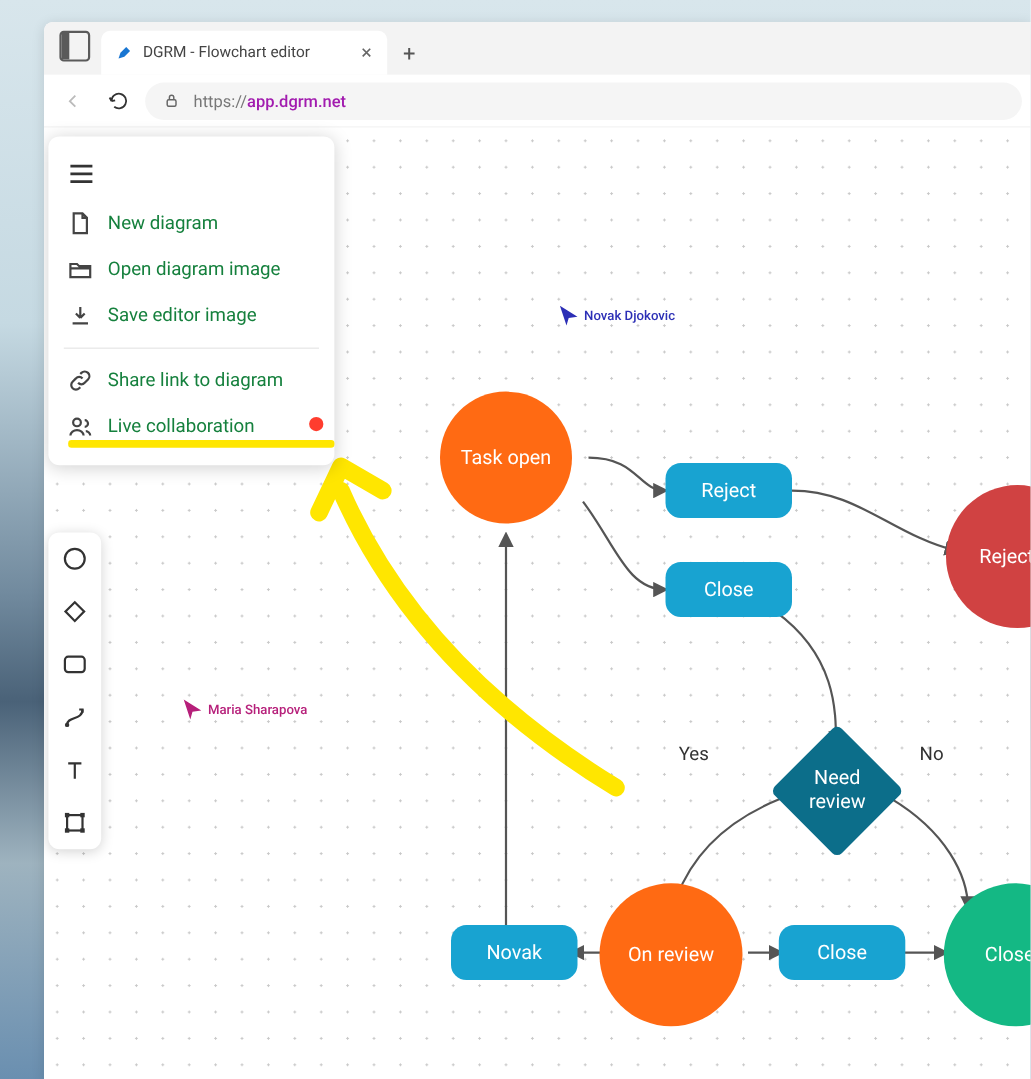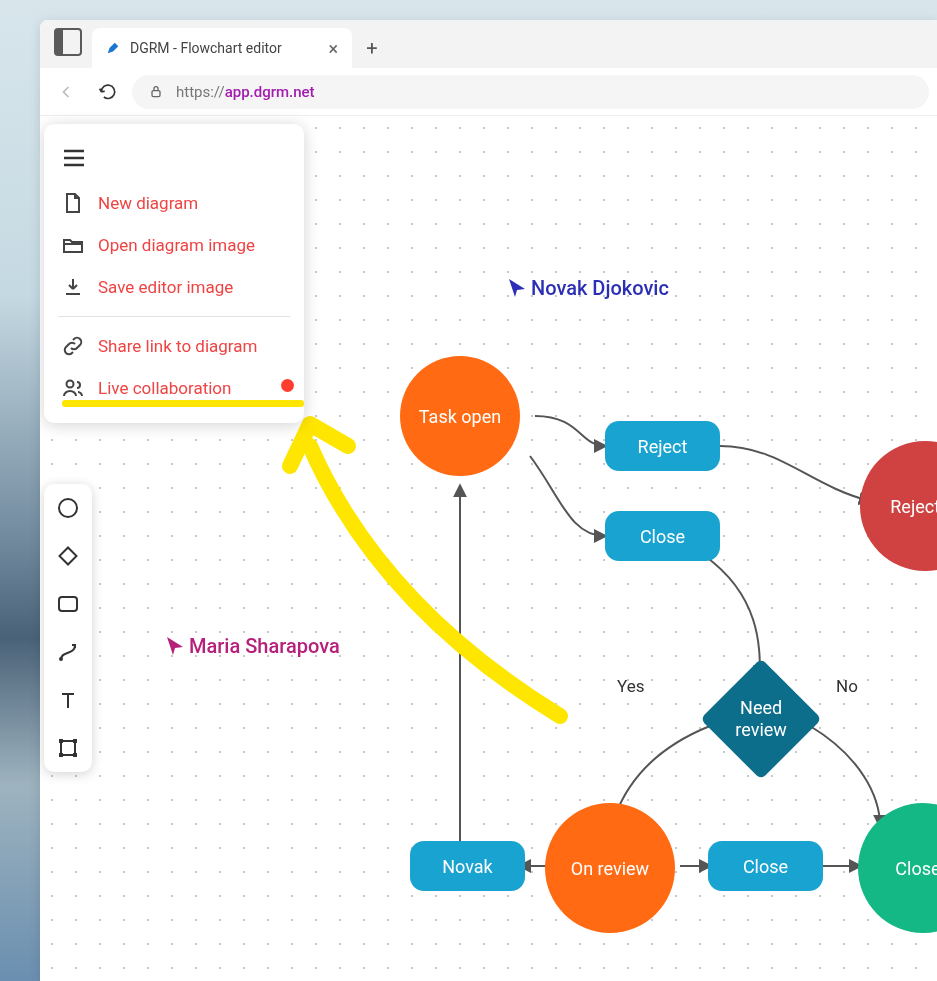--- a/index.html
+++ b/index.html
@@ -45,37 +45,37 @@
 }
 .menu-panel {
   position: absolute; left: 4px; top: 8px;
   background: #fff; border-radius: 10px;
   box-shadow: 0 2px 16px rgba(0,0,0,.18);
   width: 260px; padding: 10px 0 14px 0;
 }
 .menu-hamburger { padding: 14px 18px 10px 18px; }
 .menu-row {
   display: flex; align-items: center; gap: 14px;
-  padding: 10px 18px; font-size: 17px; color: #ef4444; cursor: pointer;
+  padding: 10px 18px; font-size: 17px; color: #15803d; cursor: pointer;
   position: relative;
 }
 .menu-divider { height:1px; background:#e3e3e3; margin: 8px 14px; }
 .menu-icon { width:22px; height:22px; flex-shrink:0; color:#444; display:flex; align-items:center; justify-content:center; }
 .menu-badge { width:13px; height:13px; border-radius:50%; background:#ff3d2e; position:absolute; right:10px; top:12px; }
 .menu-underline { position:absolute; left:18px; right:0; bottom:2px; height:7px; background:#ffe600; border-radius:3px; }
 .yellow-arrow { position:absolute; pointer-events:none; }
 .shapes-toolbar {
   position: absolute; left: 4px; top: 368px;
   background: #fff; border-radius: 10px;
   box-shadow: 0 2px 12px rgba(0,0,0,.18);
   width: 48px; padding: 10px 0;
   display: flex; flex-direction: column; align-items: center; gap: 20px;
 }
 .tool { width:28px; height:28px; display:flex; align-items:center; justify-content:center; color:#333; cursor:pointer; }
-.cursor-tag { position:absolute; display:flex; align-items:center; gap:4px; font-size:20px; font-weight:500; }
+.cursor-tag { position:absolute; display:flex; align-items:center; gap:4px; font-size:12px; font-weight:500; }
 .cursor-ptr { width:20px; height:22px; }
 .flowchart { position:absolute; inset:0; }
 .node { position:absolute; display:flex; align-items:center; justify-content:center; color:#fff; font-size:18px; text-align:center; }
 .node.circle { border-radius:50%; }
 .node.pill { border-radius:14px; font-size:18px; }
 .node.diamond { transform: rotate(45deg); border-radius: 6px; }
 .node.diamond > span { transform: rotate(-45deg); display:block; line-height:1.2; }
 .edge-label { position:absolute; font-size:17px; color:#333; }
 </style>
 </head>

